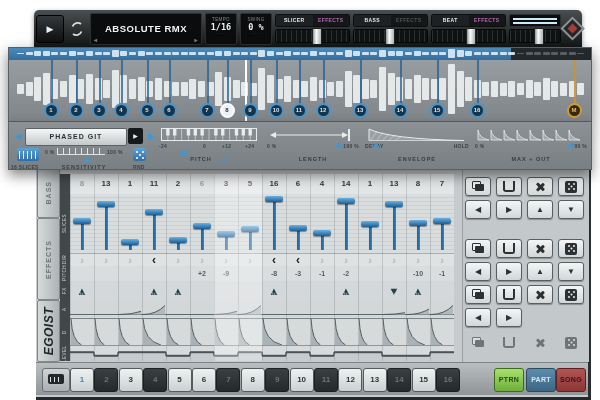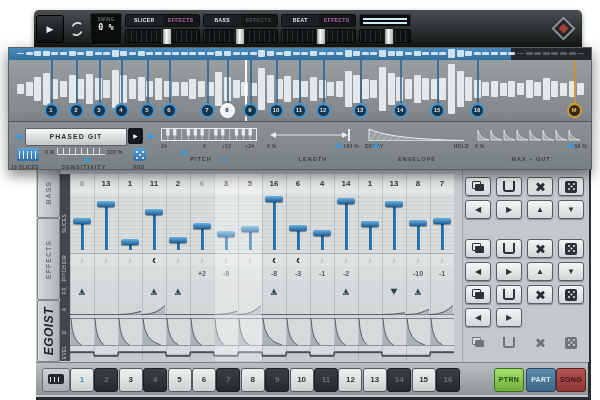--- a/index.html
+++ b/index.html
@@ -539,20 +539,30 @@
     <div class="header-bar">
       <div class="hbtn-play">
           <span>▶</span>
         </div>
       <div class="hbtn-loop">
         <svg width="16" height="16" viewBox="0 0 16 16">
           <path d="M12,3 A5.5,5.5 0 0 0 3.5,5.5" fill="none" stroke="#d8dcdd" stroke-width="1.8"></path>
           <path d="M4,13 A5.5,5.5 0 0 0 12.5,10.5" fill="none" stroke="#d8dcdd" stroke-width="1.8"></path>
         </svg>
       </div>
+      <div class="preset-box">
+        <span>ABSOLUTE RMX</span>
+        <span class="pmark l">◂</span>
+        <span class="pmark r">▸</span>
+      </div>
+      <div class="tsbox">
+        <div class="tslab">TEMPO</div>
+        <div class="tsval">1/16</div>
+        <div class="tsdots">·····</div>
+      </div>
       <div class="tsbox">
         <div class="tslab">SWING</div>
         <div class="tsval">0 %</div>
         <div class="tsdots">·····</div>
       </div>
       <div class="mixsec">
         <div class="mixlabels">
           <span class="mixname">SLICER</span>
           <span class="mixfx active">EFFECTS</span>
         </div>

